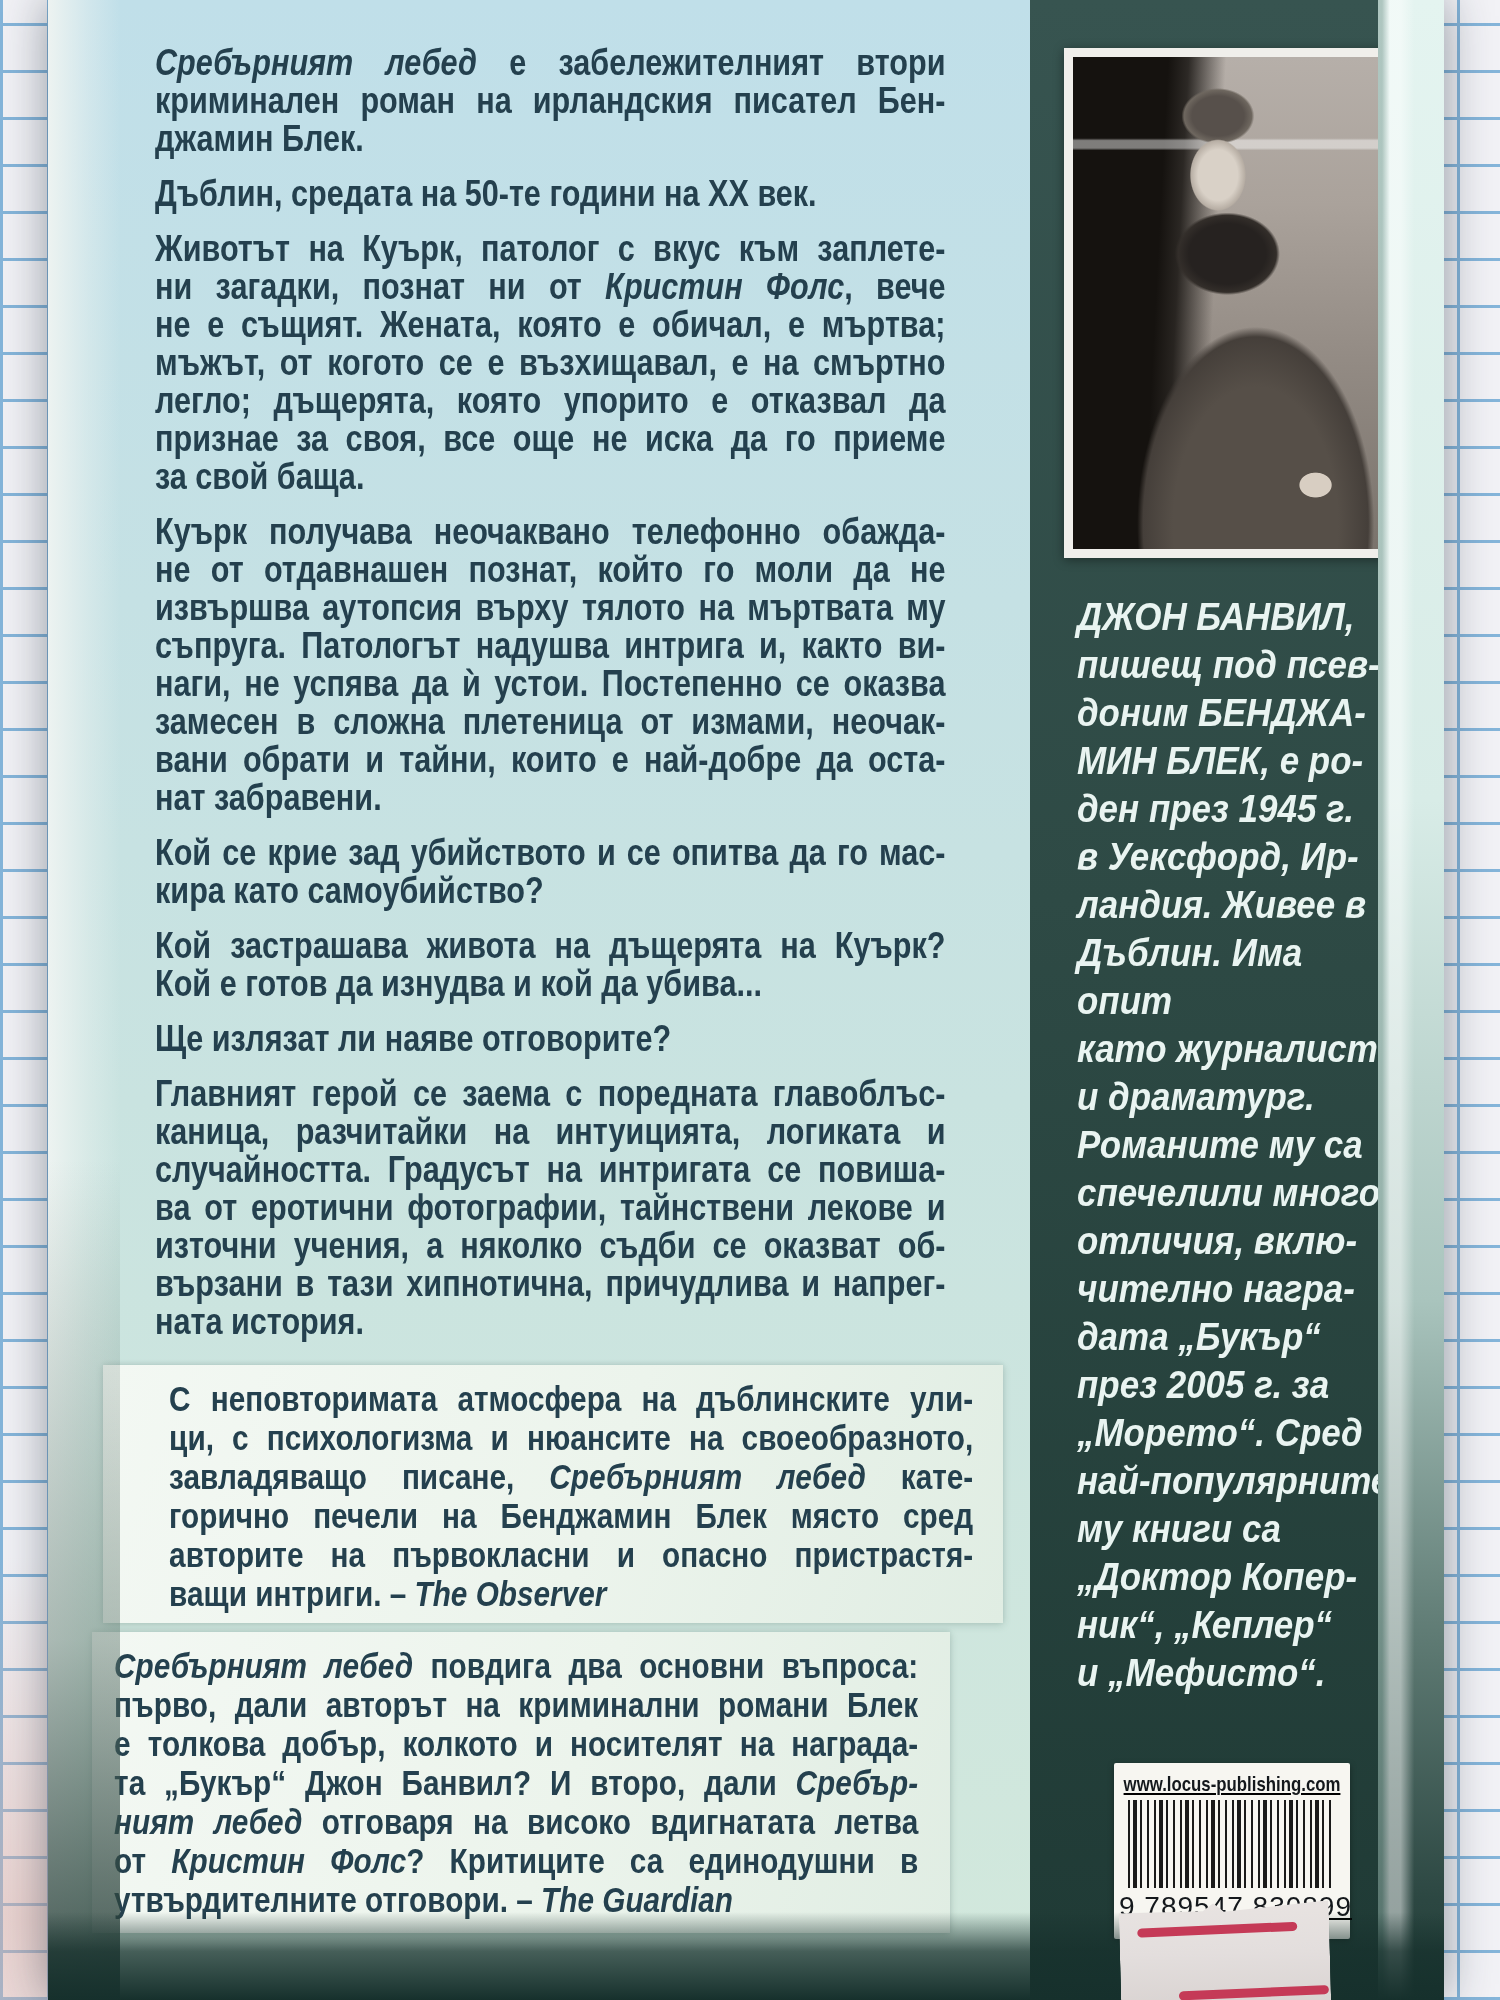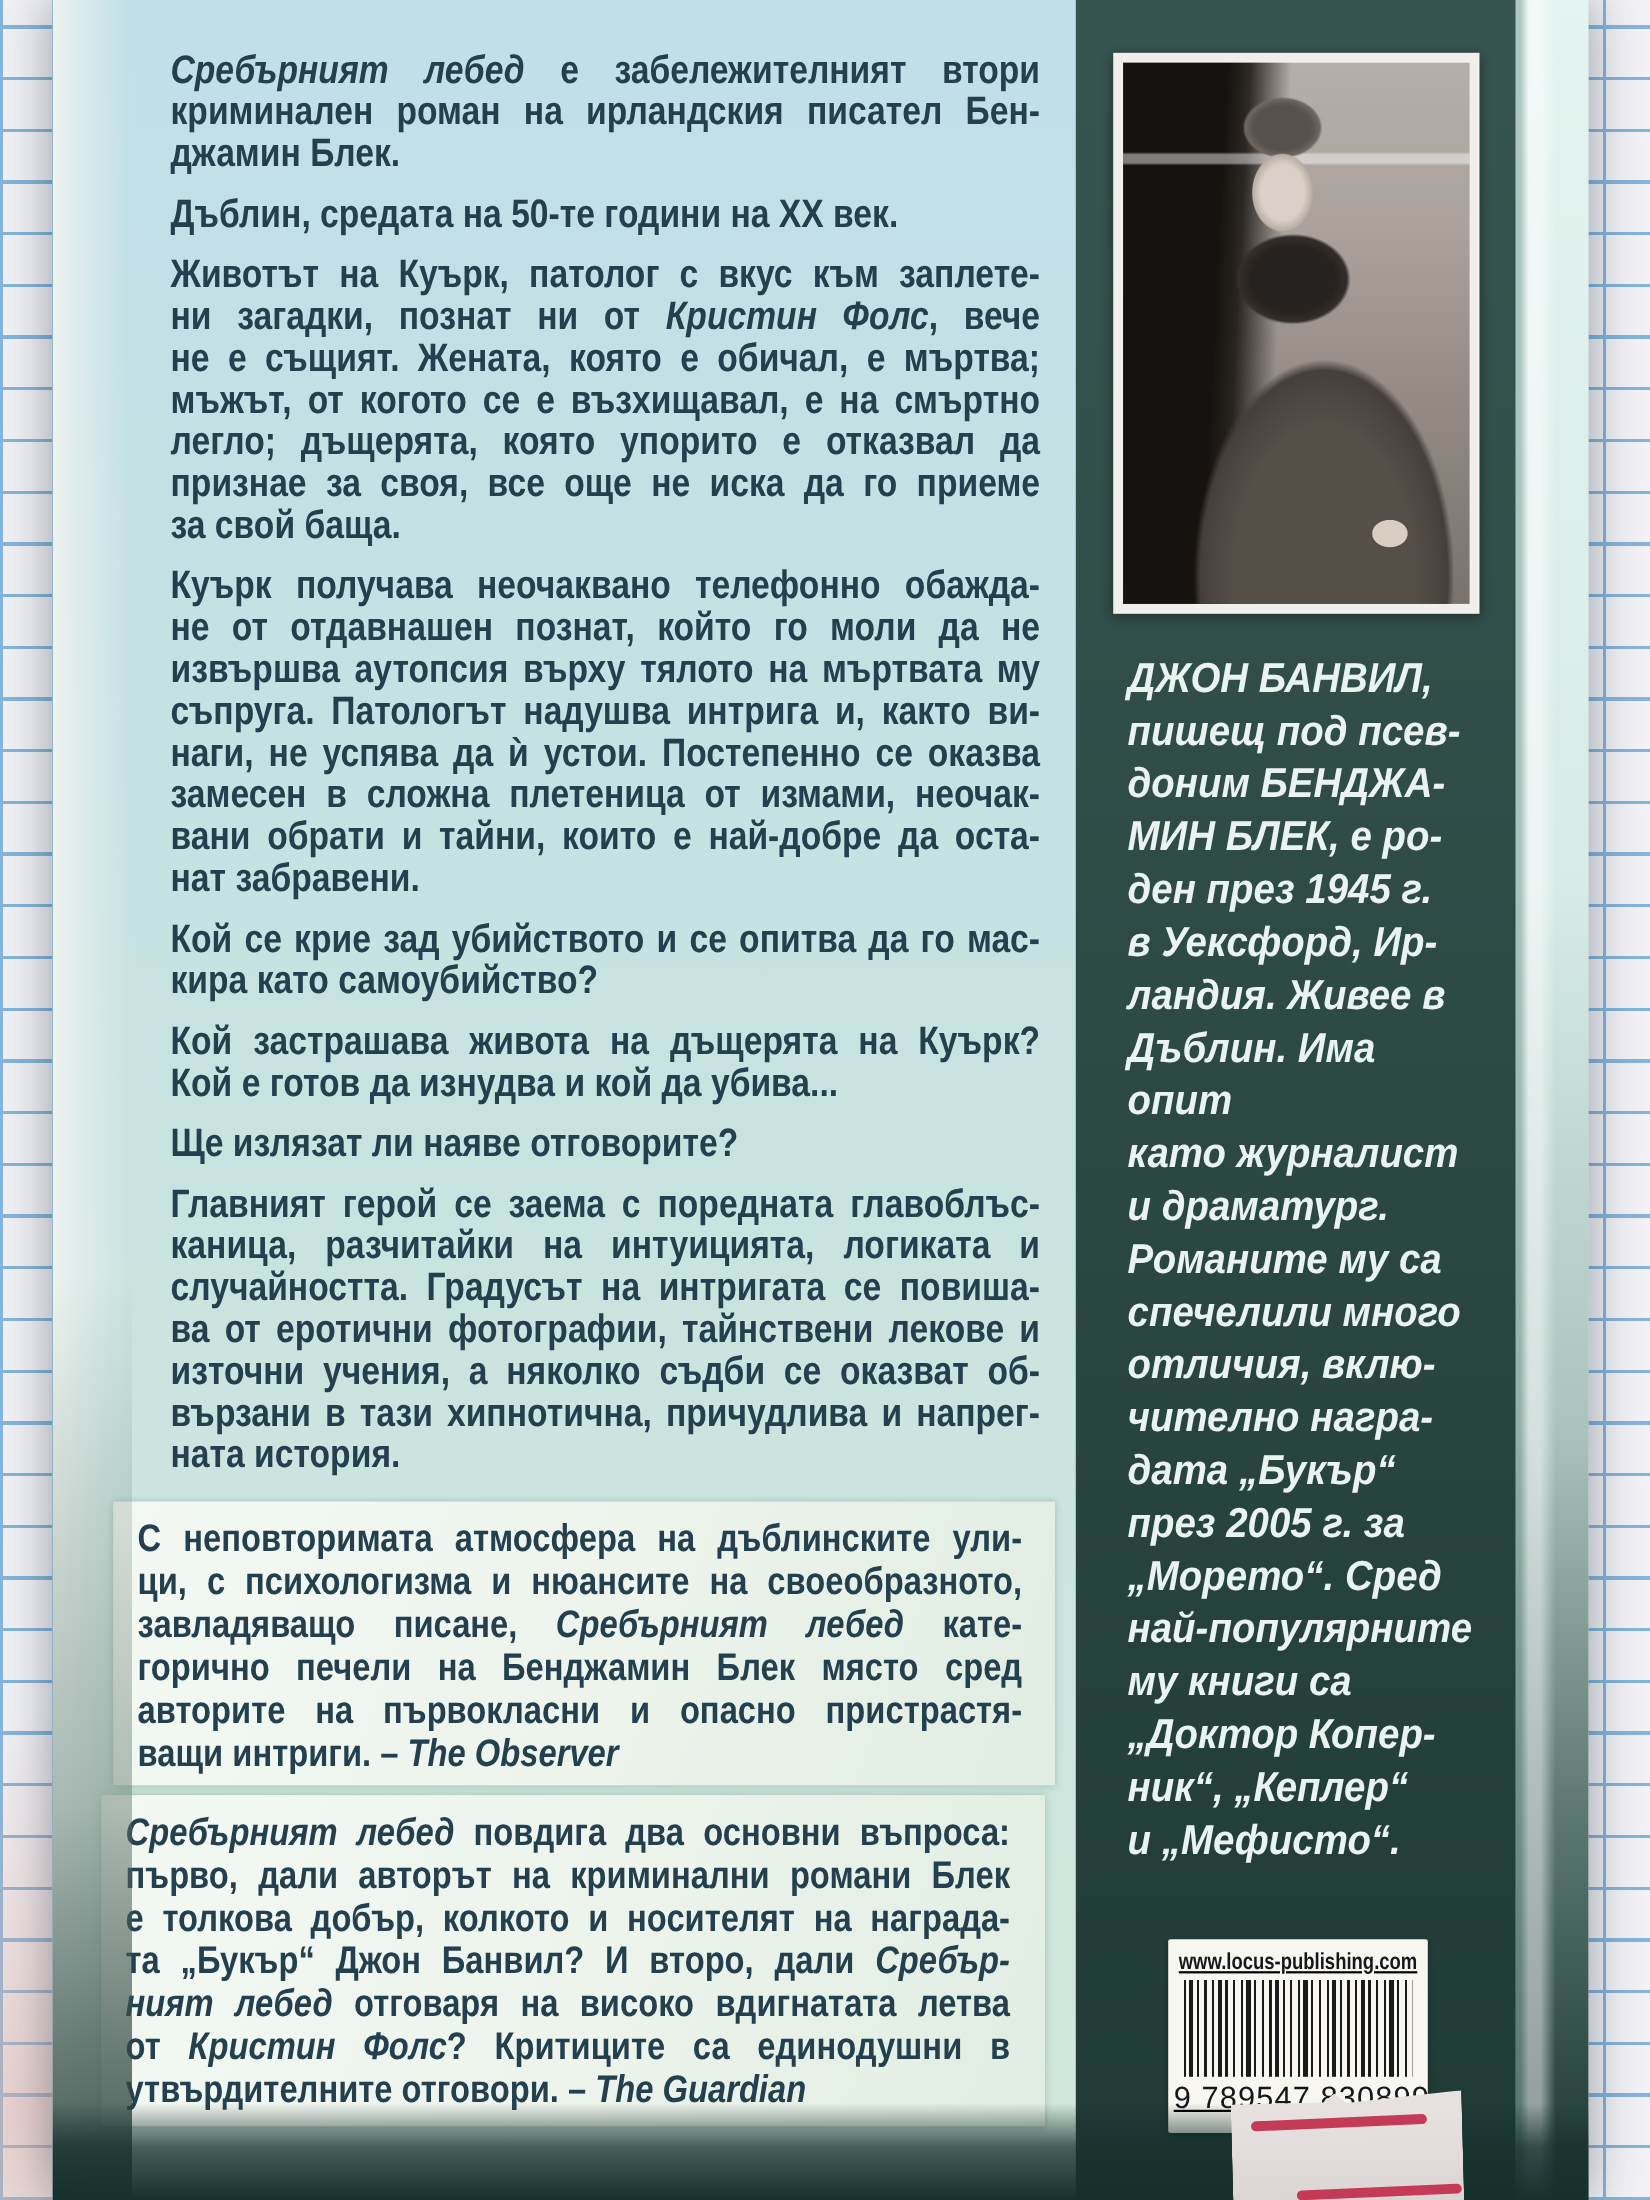--- a/index.html
+++ b/index.html
@@ -23,25 +23,25 @@
     transform:scaleX(.85);transform-origin:left top;
     color:var(--text-dark,#24404e);font-size:36px;line-height:38px;font-weight:700;}
   .para{margin:0 0 17px 0;}
   .tline{text-align:justify;text-align-last:justify;}
   .tline.tlast{text-align-last:left;}
   .it{font-style:italic;}
   
   .panel{position:absolute;background:linear-gradient(110deg,#f3f8f3 0%,var(--panel-bg,#ecf4ec) 55%,#e0ede3 100%);
     box-shadow:0 2px 8px rgba(40,70,60,.18), 0 -1px 4px rgba(40,70,60,.10);
     color:var(--text-dark,#24404e);font-weight:700;font-size:35px;line-height:39px;}
-  .panel-observer{left:55px;top:1365px;width:856px;height:258px;}
+  .panel-observer{left:55px;top:1365px;width:856px;height:258px;padding-left:44px;}
   .panel-guardian{left:44px;top:1632px;width:858px;height:301px;}
   .cond{width:946px;transform:scaleX(.85);transform-origin:left top;padding:14px 0 0 26px;}
   
-  .sidebar{position:absolute;left:930px;top:0;width:400px;height:2000px;
+  .sidebar{position:absolute;left:982px;top:0;width:400px;height:2000px;
     background:linear-gradient(180deg,var(--sidebar-top,#375450) 0%,#2e4a45 45%,var(--sidebar-bottom,#1f3a35) 100%);}
   .photo-frame{position:absolute;left:34px;top:48px;width:333px;height:510px;
     background:#f0efeb;box-shadow:0 2px 10px rgba(0,0,0,.4);}
   .photo{position:absolute;left:9px;top:9px;width:315px;height:492px;
     background-image:
       radial-gradient(26px 20px at 77% 87%, #d8cec2 0 60%, rgba(0,0,0,0) 64%),
       radial-gradient(36px 46px at 46% 24%, #d9d1c7 0 55%, #b7aea4 75%, rgba(0,0,0,0) 78%),
       radial-gradient(52px 40px at 46% 12%, #57504b 0 50%, #6e675f 65%, rgba(0,0,0,0) 70%),
       radial-gradient(70px 55px at 49% 40%, #262220 0 55%, #332e2a 70%, rgba(0,0,0,0) 75%),
       radial-gradient(150px 250px at 58% 95%, #564f48 0 55%, #453f3a 75%, rgba(0,0,0,0) 79%),

